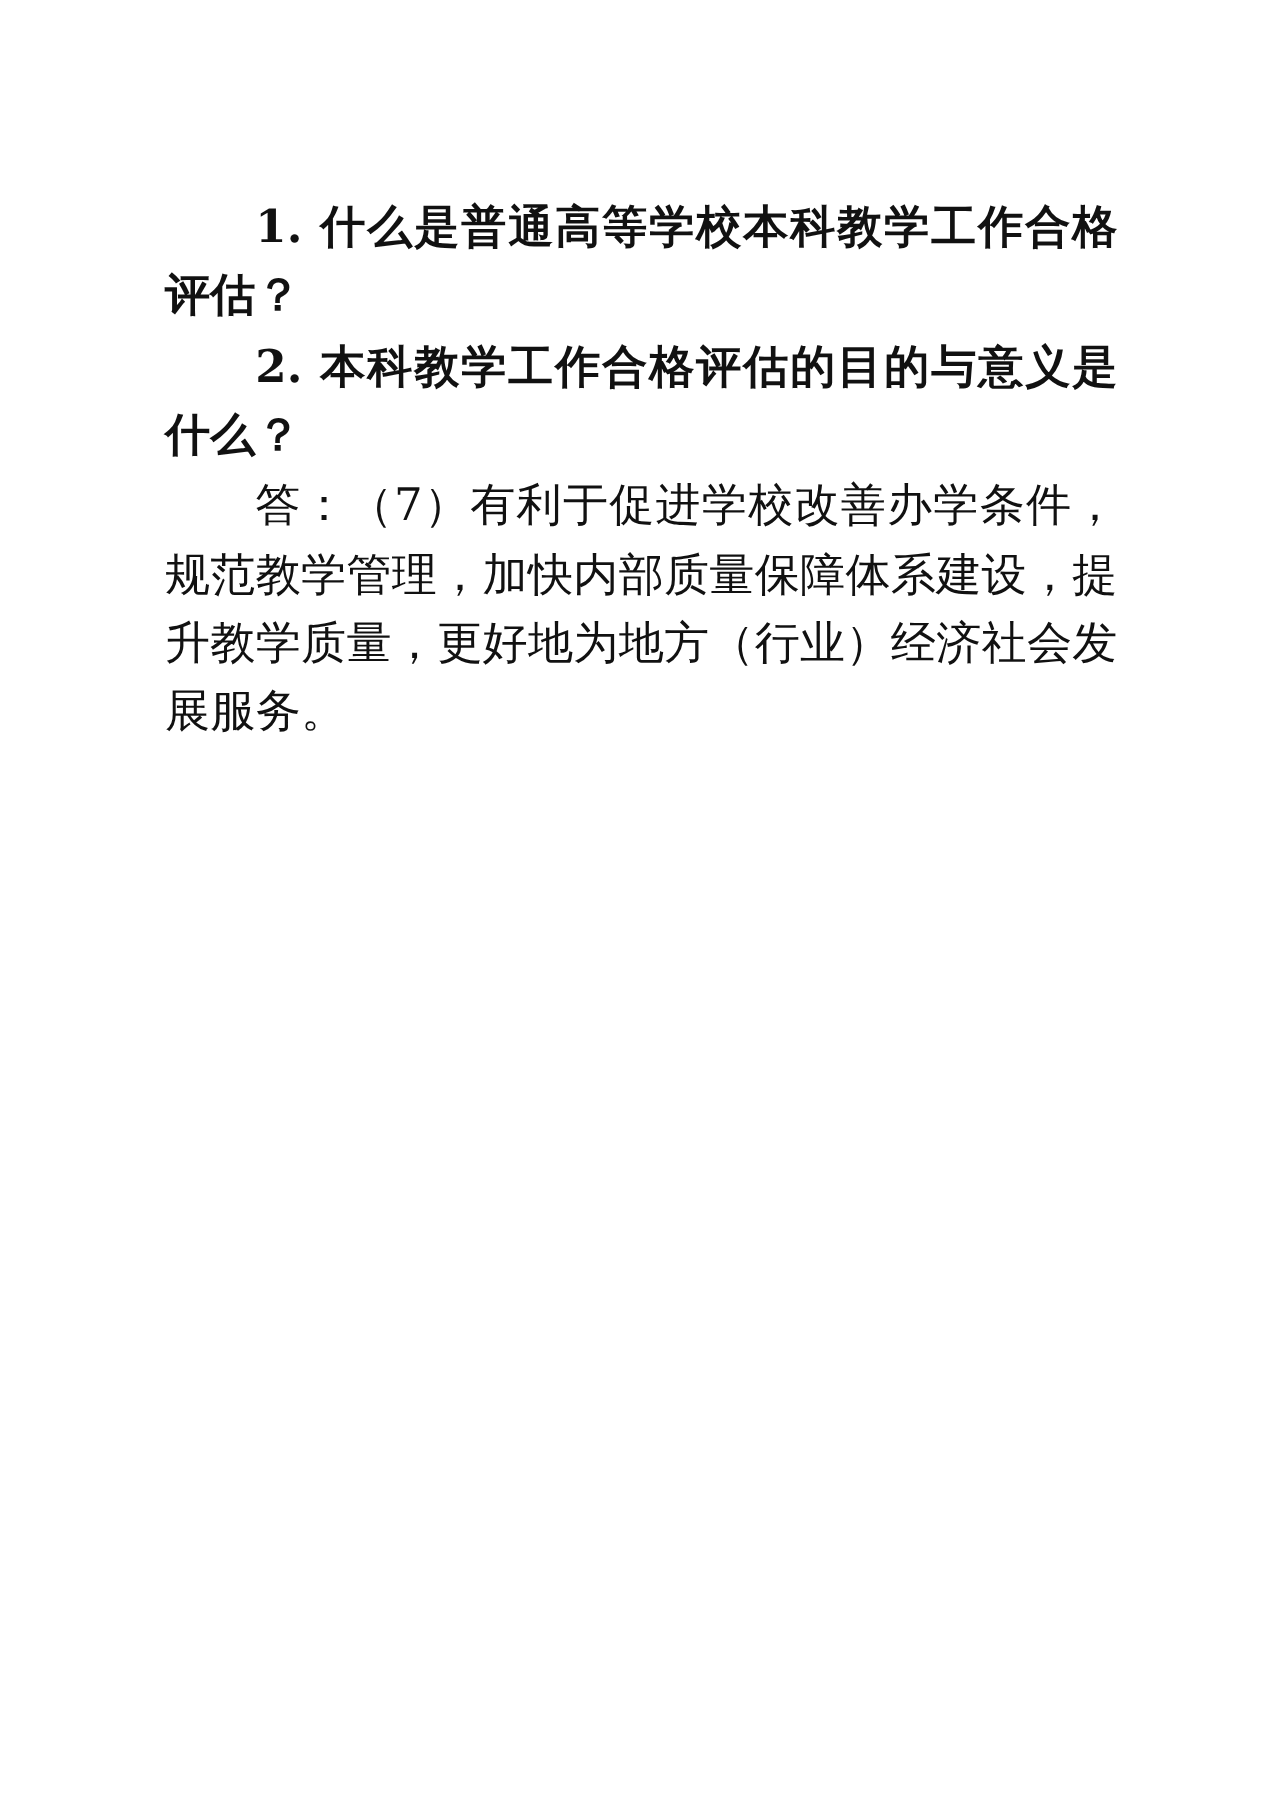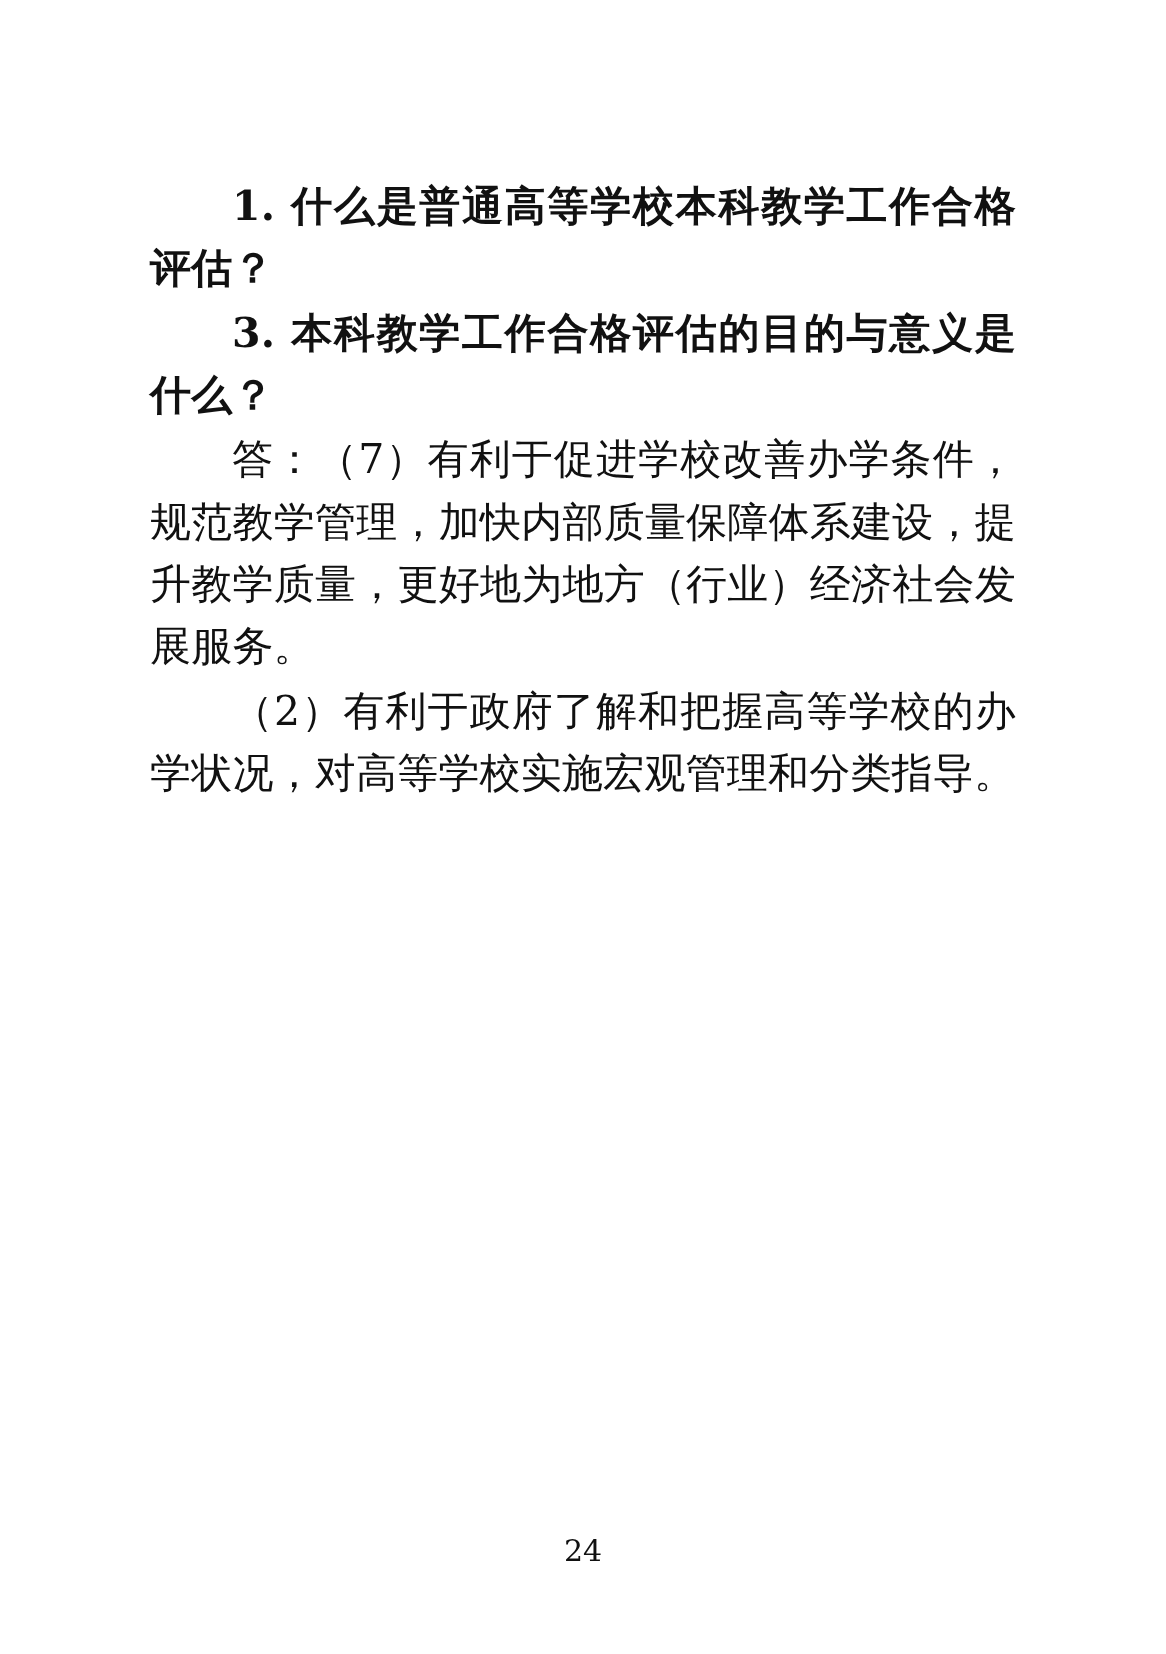--- a/index.html
+++ b/index.html
@@ -54,22 +54,20 @@
 </style>
 </head>
 <body>
 
 <div class="page">
   <div class="doc-body">
 
     <p class="para indent q">1. 什么是普通高等学校本科教学工作合格评估？</p>
 
 
-    <p class="para indent q">3. 本科教学工作合格评估的目的与意义是什么？</p>
+    <p class="para indent q">2. 本科教学工作合格评估的目的与意义是什么？</p>
 
     <p class="para indent a">答：（7）有利于促进学校改善办学条件，规范教学管理，加快内部质量保障体系建设，提升教学质量，更好地为地方（行业）经济社会发展服务。</p>
 
-    <p class="para indent a">（2）有利于政府了解和把握高等学校的办学状况，对高等学校实施宏观管理和分类指导。</p>
 
   </div>
 
-  <div class="page-number">24</div>
 </div>
 
 </body></html>

